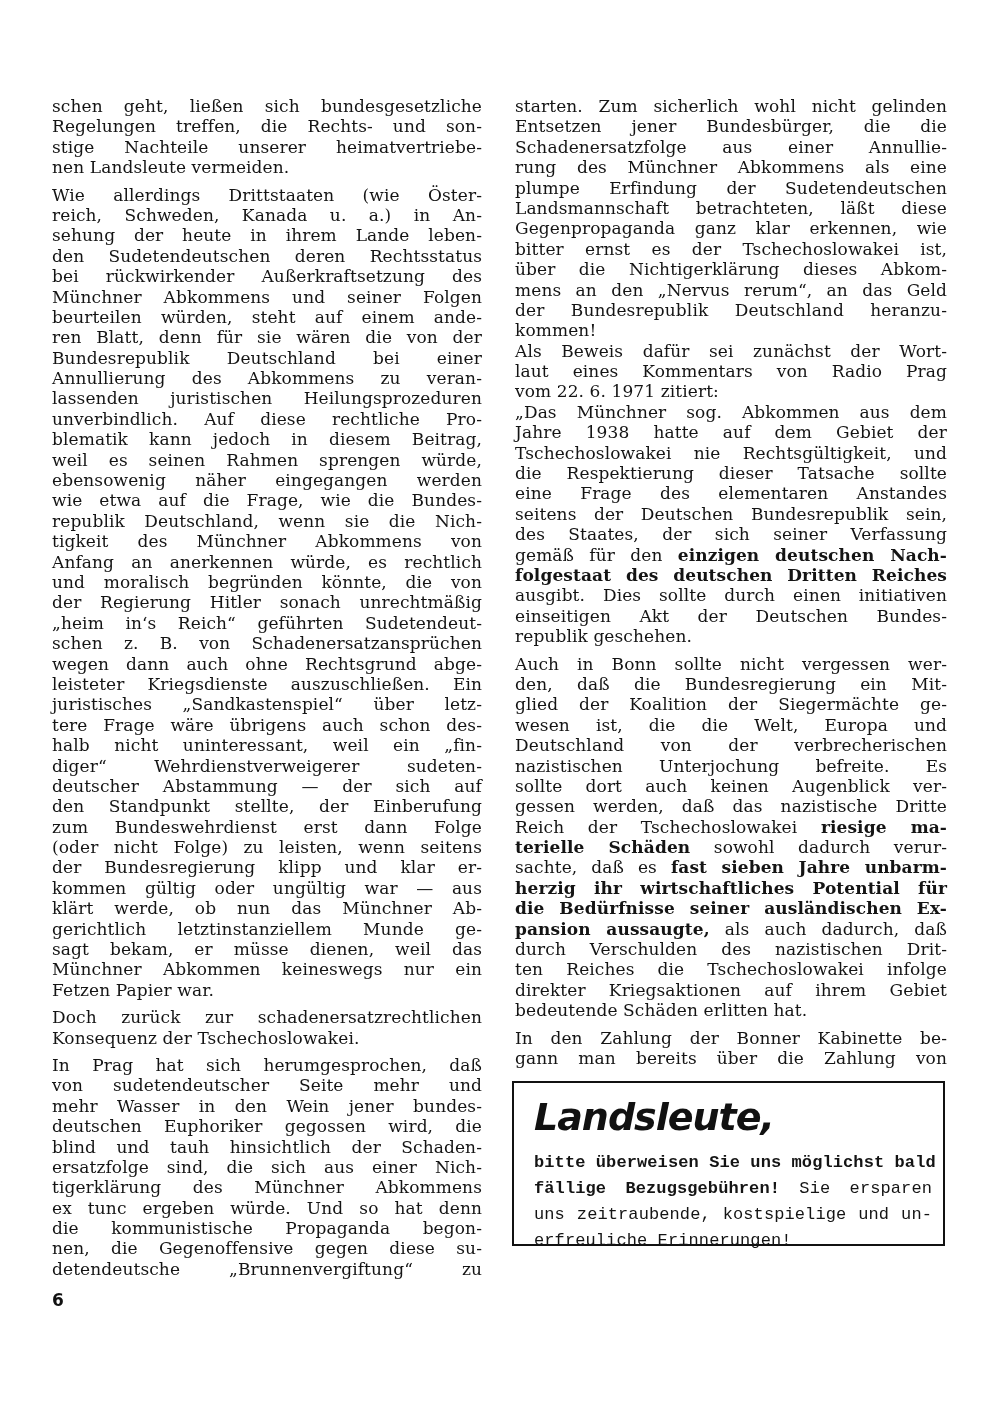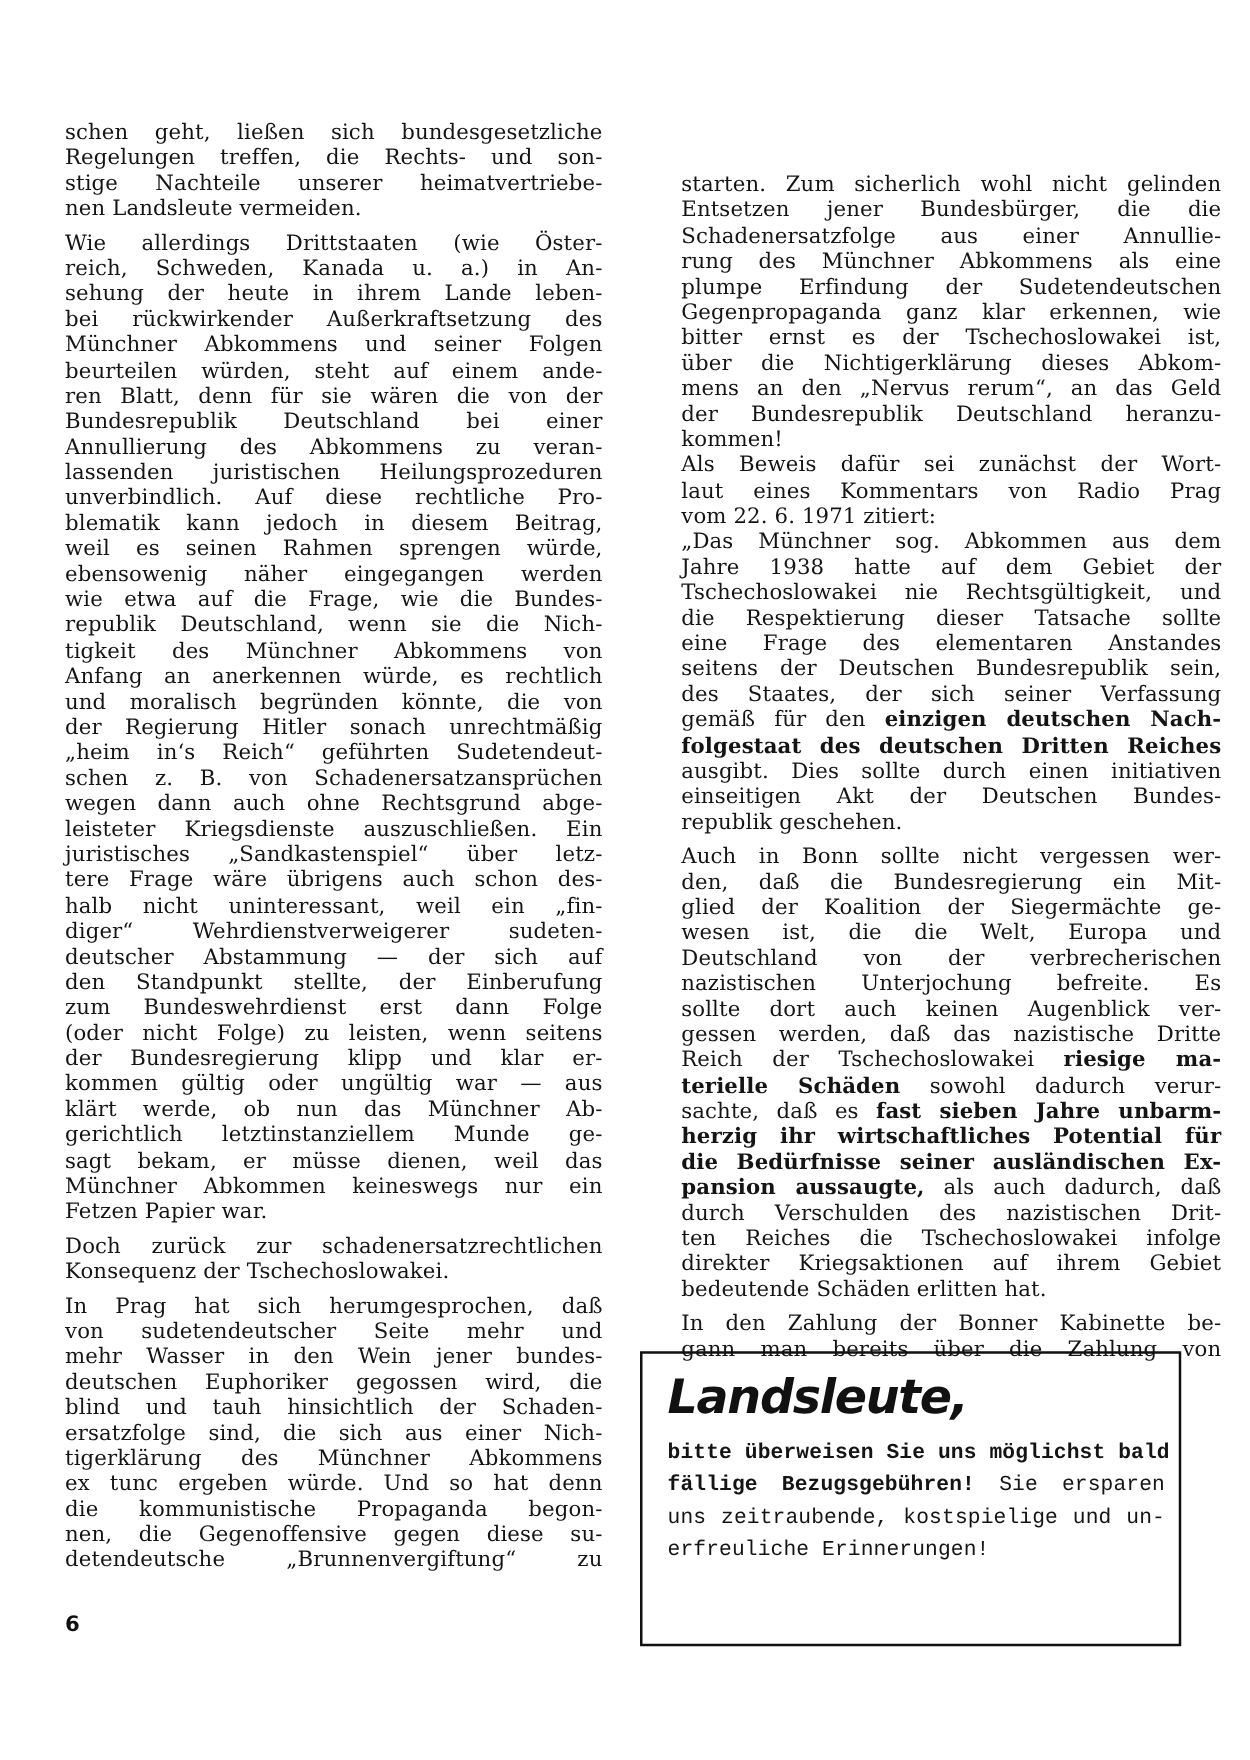--- a/index.html
+++ b/index.html
@@ -1,24 +1,24 @@
 <!DOCTYPE html>
 <html><head>
 <meta charset="utf-8">
 <style>
   html, body { margin: 0; padding: 0; background: #ffffff; }
   body { width: 1000px; height: 1408px; position: relative; overflow: hidden; color: #141414; font-family: "DejaVu Serif", "Liberation Serif", serif; }
   .col { position: absolute; top: 96px; width: 430px; }
   .col-left { left: 52px; }
-  .col-right { left: 545px; width: 432px; margin-top: 42px; }
+  .col-right { left: 515px; width: 432px; }
   .line { display: block; height: 20.4px; font-size: 17px; line-height: 20.4px; white-space: nowrap; text-align: justify; text-align-last: justify; letter-spacing: 0.1px; }
   .line.last { text-align-last: left; }
   .para-gap { height: 7px; }
   .b { font-weight: bold; }
-  .notice { position: absolute; left: 512px; top: 1081px; width: 433px; height: 236px; border-top: 2px solid #111; border-bottom: 2px solid #111; border-left: 2px solid #111; border-right: 2px solid #111; box-sizing: border-box; }
+  .notice { position: absolute; left: 512px; top: 1081px; width: 433px; height: 165px; border-top: 2px solid #111; border-bottom: 2px solid #111; border-left: 2px solid #111; border-right: 2px solid #111; box-sizing: border-box; }
   .notice-title { position: absolute; left: 20px; top: 12px; font-family: "DejaVu Sans", "Liberation Sans", sans-serif; font-weight: bold; font-style: italic; font-size: 38px; letter-spacing: -1px; color: #111; }
   .notice-body { position: absolute; left: 20px; top: 67px; width: 398px; }
   .notice-body .line { font-size: 17px; height: 26px; line-height: 26px; font-family: Liberation Mono, monospace; }
   .page-number { position: absolute; left: 52px; top: 1290px; font-family: "DejaVu Sans", "Liberation Sans", sans-serif; font-size: 17px; font-weight: bold; color: #111; }
 </style>
 </head>
 <body>
 
 <div class="col col-left">
 
@@ -27,20 +27,21 @@
     <span class="line">Regelungen treffen, die Rechts- und son-</span>
     <span class="line">stige Nachteile unserer heimatvertriebe-</span>
     <span class="line last">nen Landsleute vermeiden.</span>
   </div>
   <div class="para-gap"></div>
 
   <div>
     <span class="line">Wie allerdings Drittstaaten (wie Öster-</span>
     <span class="line">reich, Schweden, Kanada u. a.) in An-</span>
     <span class="line">sehung der heute in ihrem Lande leben-</span>
+    <span class="line">den Sudetendeutschen deren Rechtsstatus</span>
     <span class="line">bei rückwirkender Außerkraftsetzung des</span>
     <span class="line">Münchner Abkommens und seiner Folgen</span>
     <span class="line">beurteilen würden, steht auf einem ande-</span>
     <span class="line">ren Blatt, denn für sie wären die von der</span>
     <span class="line">Bundesrepublik Deutschland bei einer</span>
     <span class="line">Annullierung des Abkommens zu veran-</span>
     <span class="line">lassenden juristischen Heilungsprozeduren</span>
     <span class="line">unverbindlich. Auf diese rechtliche Pro-</span>
     <span class="line">blematik kann jedoch in diesem Beitrag,</span>
     <span class="line">weil es seinen Rahmen sprengen würde,</span>
@@ -95,20 +96,21 @@
 </div>
 
 <div class="col col-right">
 
   <div>
     <span class="line">starten. Zum sicherlich wohl nicht gelinden</span>
     <span class="line">Entsetzen jener Bundesbürger, die die</span>
     <span class="line">Schadenersatzfolge aus einer Annullie-</span>
     <span class="line">rung des Münchner Abkommens als eine</span>
     <span class="line">plumpe Erfindung der Sudetendeutschen</span>
+    <span class="line">Landsmannschaft betrachteten, läßt diese</span>
     <span class="line">Gegenpropaganda ganz klar erkennen, wie</span>
     <span class="line">bitter ernst es der Tschechoslowakei ist,</span>
     <span class="line">über die Nichtigerklärung dieses Abkom-</span>
     <span class="line">mens an den „Nervus rerum“, an das Geld</span>
     <span class="line">der Bundesrepublik Deutschland heranzu-</span>
     <span class="line last">kommen!</span>
   </div>
 
   <div>
     <span class="line">Als Beweis dafür sei zunächst der Wort-</span>

